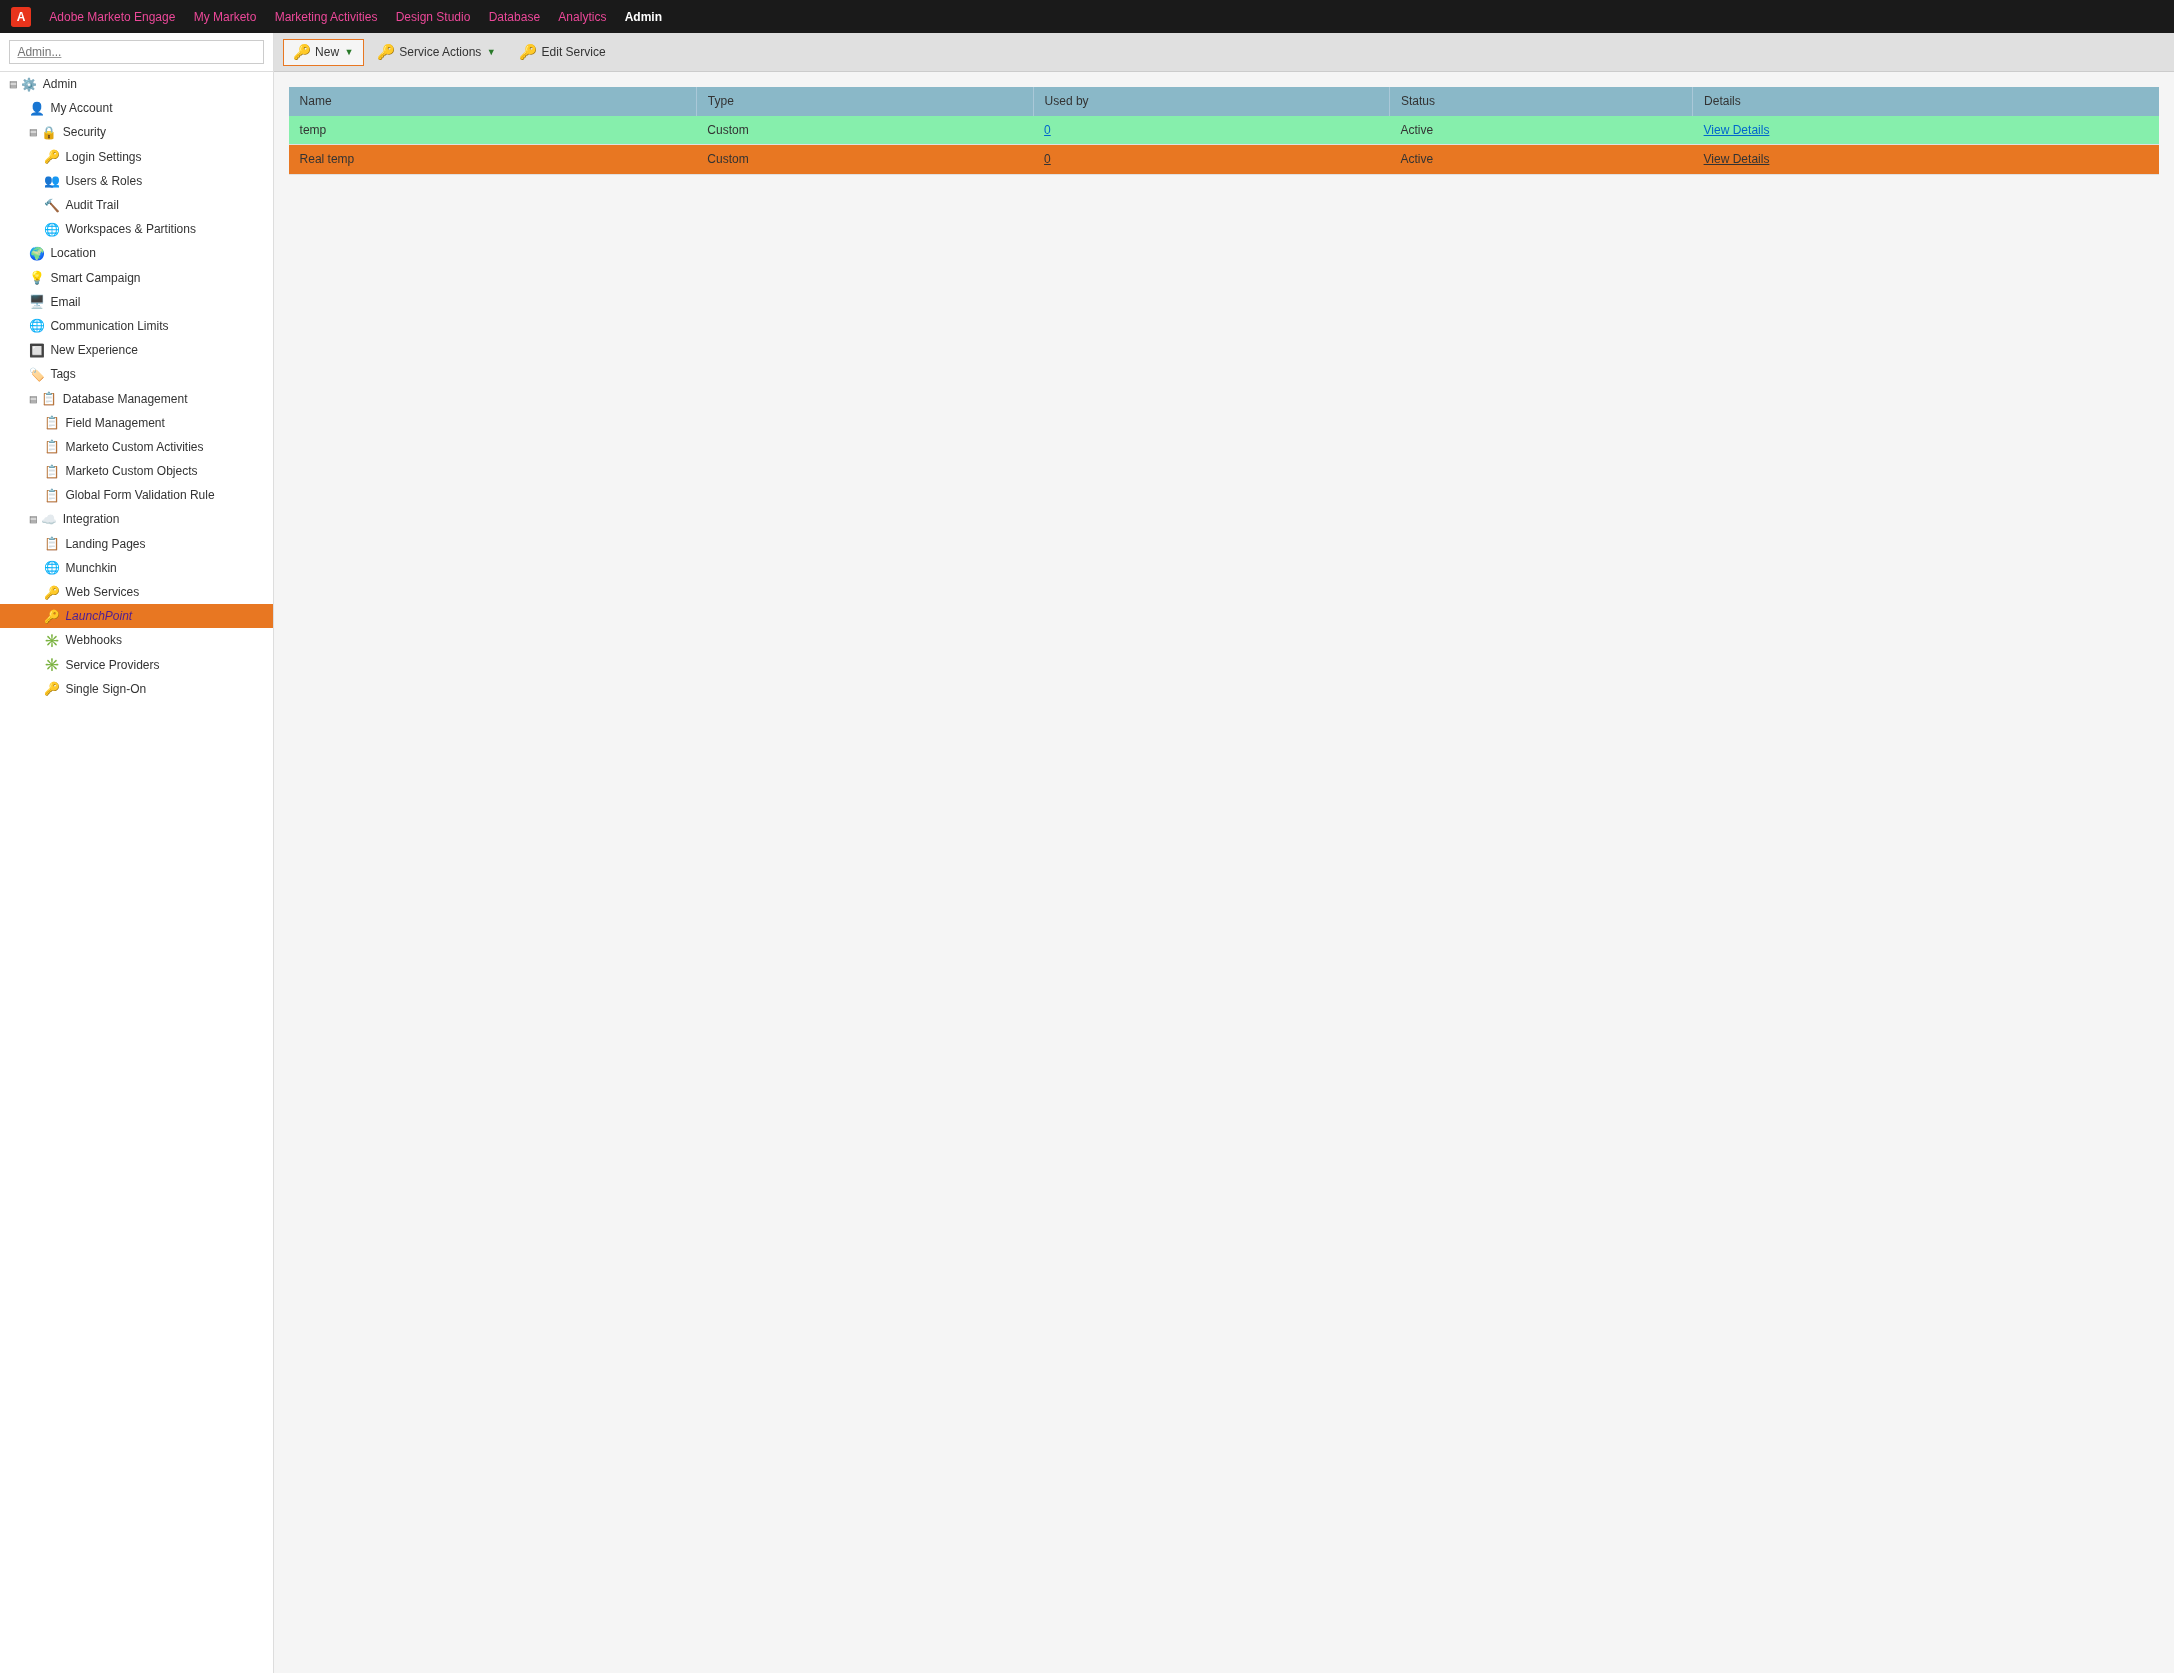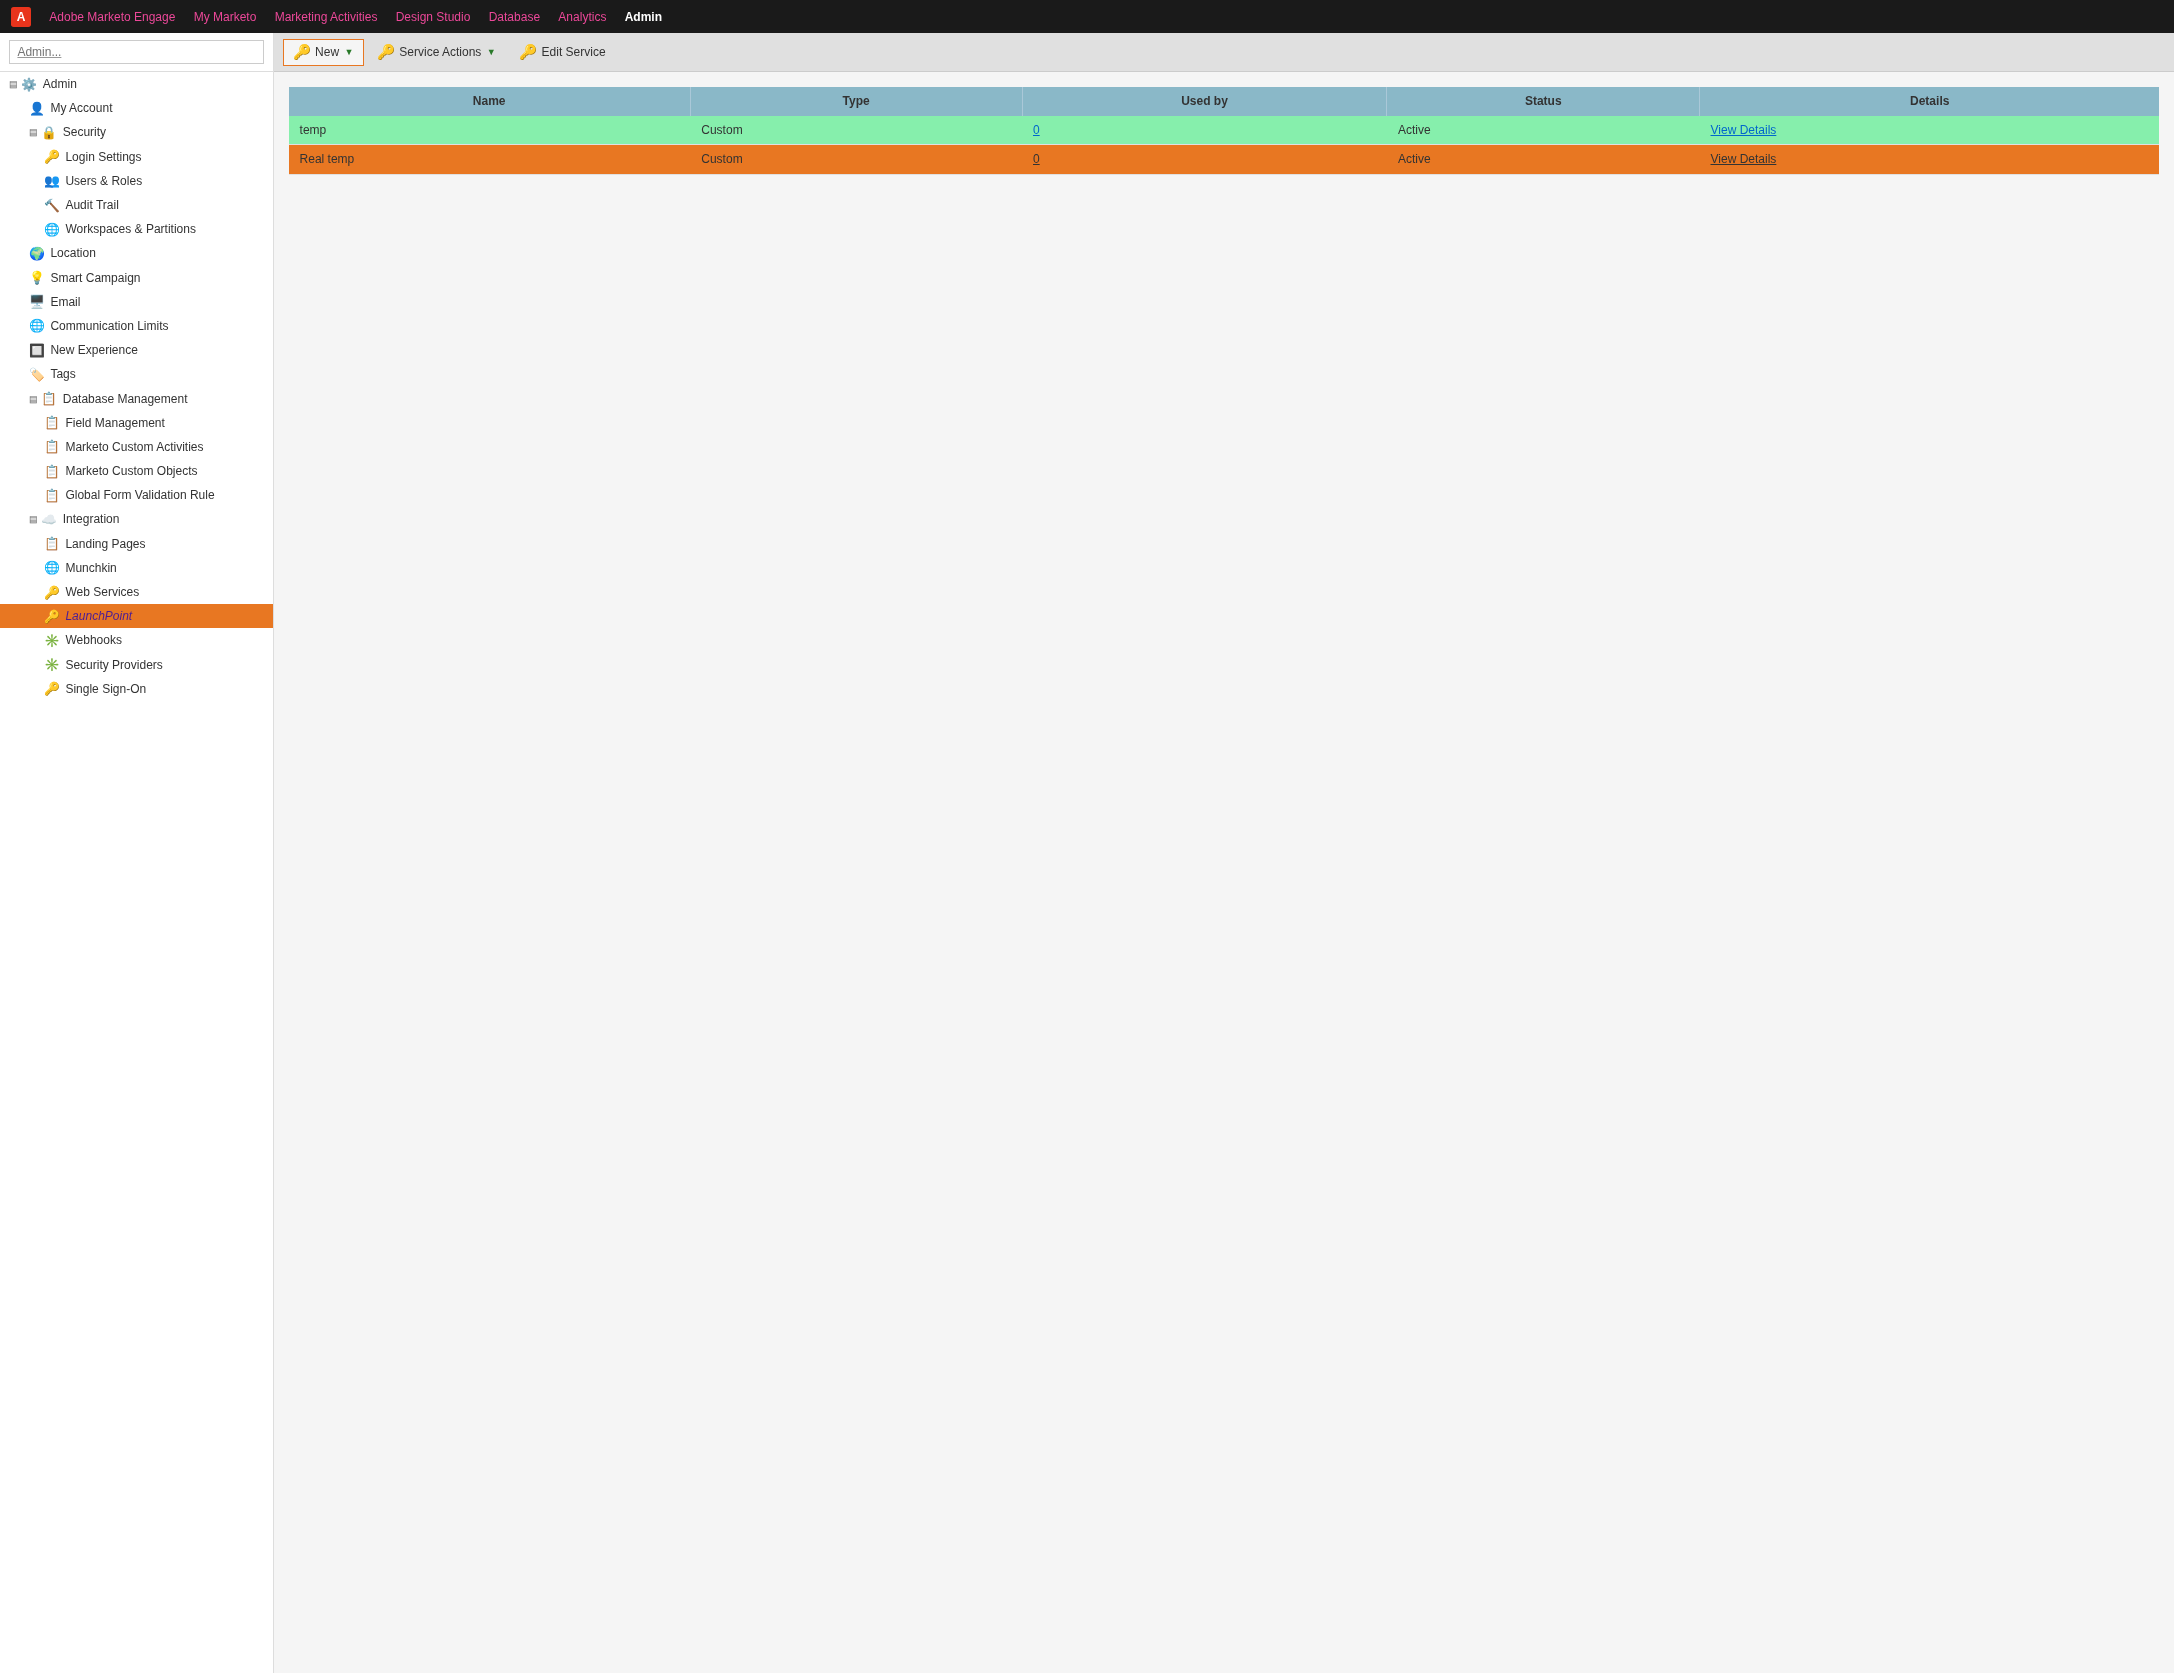--- a/index.html
+++ b/index.html
@@ -148,22 +148,22 @@
       padding: 14.6px;
     }
     .data-table {
       width: 100%;
       border-collapse: collapse;
       background: white;
     }
     .data-table th {
       background: #8ab8c8;
       color: #333;
-      font-weight: bold;
-      text-align: center;
+      font-weight: normal;
+      text-align: left;
       padding: 7.3px 11px;
       border-right: 0.9px solid #aac8d8;
       font-size: 12px;
     }
     .data-table th:last-child { border-right: none; }
     .data-table td {
       padding: 7.3px 11px;
       border-bottom: 0.9px solid #e0e0e0;
       font-size: 12px;
       color: #333;
@@ -336,21 +336,21 @@
         <span class="item-label">LaunchPoint</span>
       </div>
 
       <div class="sidebar-item sidebar-child2">
         <span class="sidebar-icon">✳️</span>
         <span class="item-label">Webhooks</span>
       </div>
 
       <div class="sidebar-item sidebar-child2">
         <span class="sidebar-icon">✳️</span>
-        <span class="item-label">Security Providers</span>
+        <span class="item-label">Service Providers</span>
       </div>
 
       <div class="sidebar-item sidebar-child2">
         <span class="sidebar-icon">🔑</span>
         <span class="item-label">Single Sign-On</span>
       </div>
 
     </div>
   </div>
 

